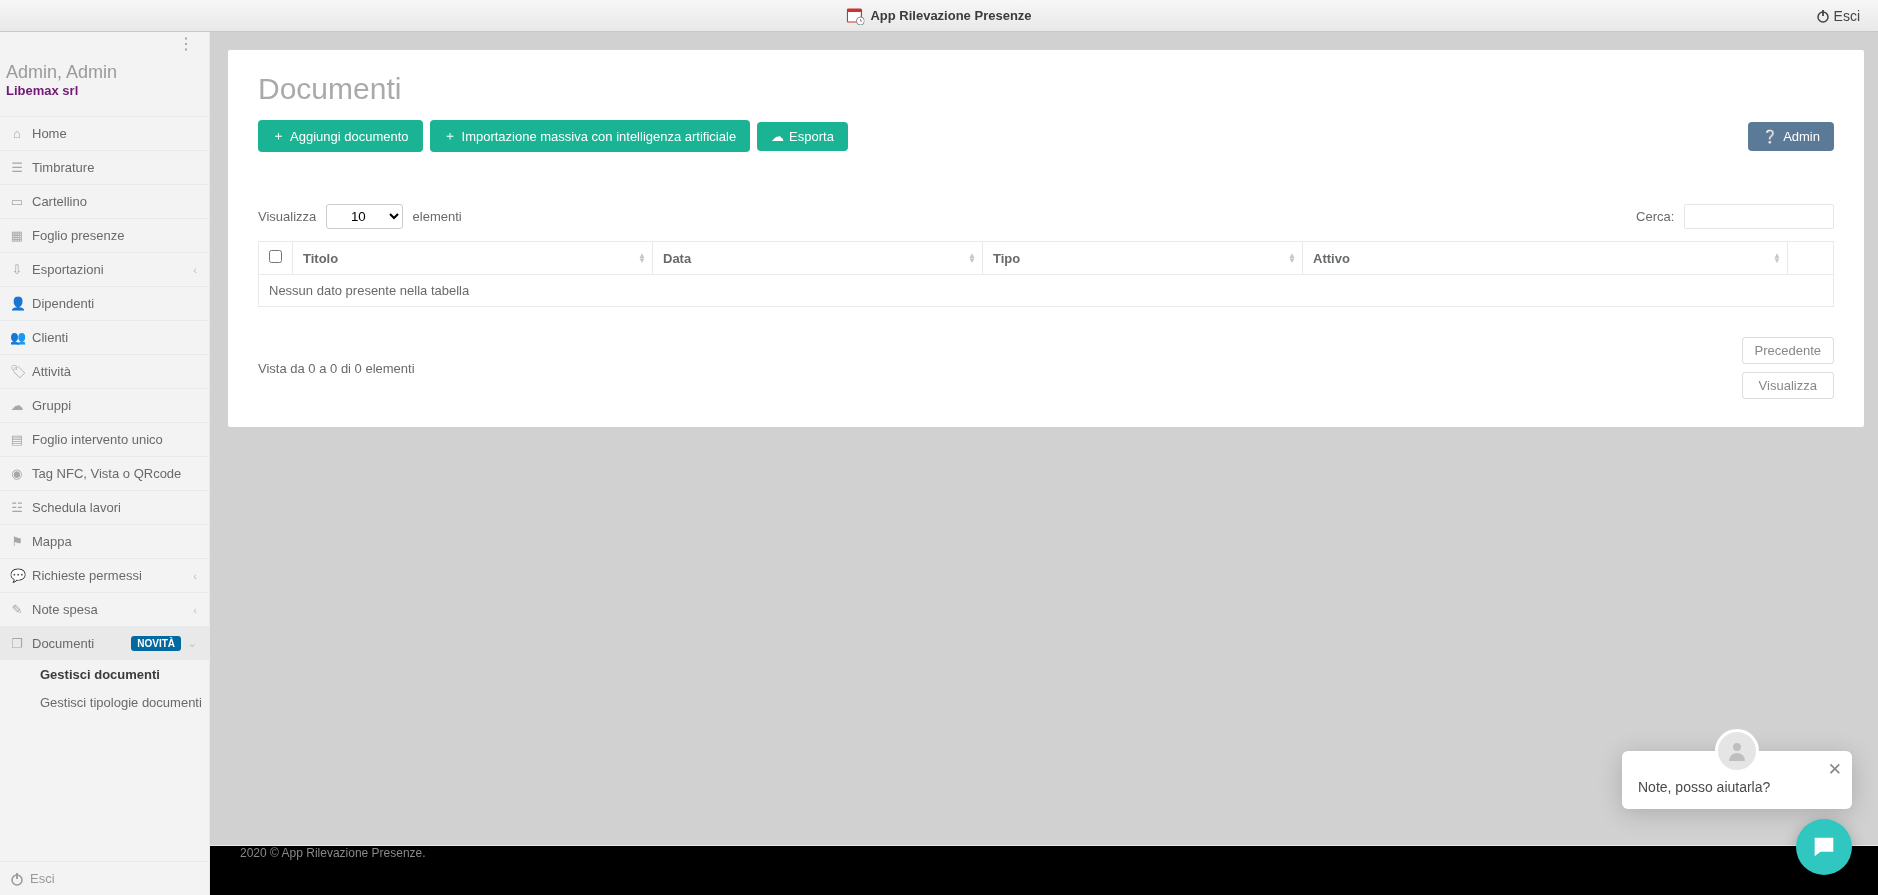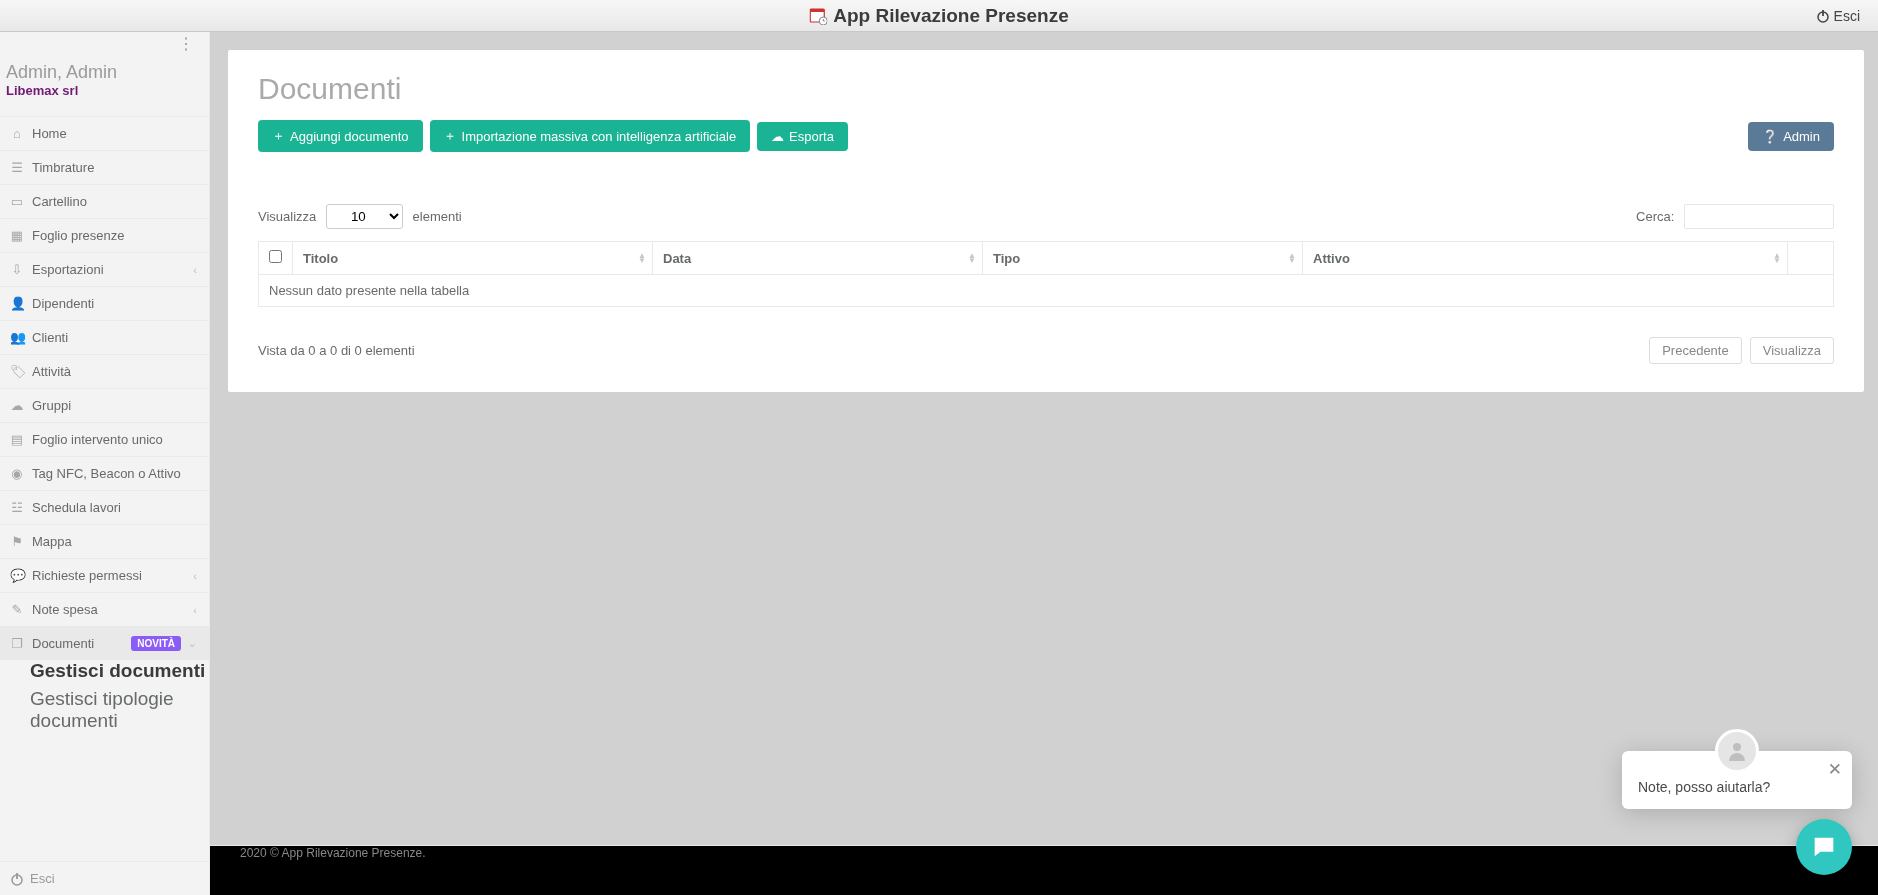--- a/index.html
+++ b/index.html
@@ -20,21 +20,21 @@
   border-bottom: 1px solid #c8c8c8;
   display: flex;
   align-items: center;
   position: relative;
 }
 .topbar-title {
   position: absolute;
   left: 50%;
   transform: translateX(-50%);
   font-weight: 700;
-  font-size: 19px;
+  font-size: 13px;
   color: #3b3b3b;
   display: flex;
   align-items: center;
   gap: 6px;
 }
 .topbar-right {
   position: absolute;
   right: 18px;
   display: flex;
   align-items: center;
@@ -81,35 +81,36 @@
   padding: 0 10px;
   color: #676a6c;
   font-size: 13px;
   border-top: 1px solid #e7eaec;
   cursor: pointer;
   position: relative;
 }
 .nav-item .icon-slot { width: 14px; text-align: center; color: #a7a7a7; font-size: 13px; }
 .nav-item .chev { position: absolute; right: 12px; color: #c0c0c0; font-size: 11px; }
 .badge-new {
-  background: #8b5cf6;
+  background: #0369a1;
   color: #fff;
   font-size: 10px;
   font-weight: 700;
   padding: 2px 6px;
   border-radius: 3px;
   margin-left: auto;
   margin-right: 18px;
 }
 .sub-item {
   height: 28px;
-  padding-left: 30px;
-  display: flex;
+  padding-left: 40px;
+  display: flex;
+  align-items: center;
   color: #676a6c;
-  font-size: 19px;
+  font-size: 13px;
   border-top: none;
   cursor: pointer;
 }
 .sub-item.active { font-weight: 700; color: #3b3b3b; }
 .sidebar-footer {
   position: absolute;
   bottom: 0;
   left: 0;
   right: 0;
   border-top: 1px solid #e7eaec;
@@ -192,21 +193,21 @@
 .col-actions { width: 46px; }
 .empty-cell { color: #999; }
 
 .dt-bottom {
   display: flex;
   justify-content: space-between;
   align-items: center;
   margin-top: 30px;
   font-size: 13px;
 }
-.pager { display: flex; gap: 8px; }
+.pager { display: flex; gap: 8px; flex-direction: column; }
 .pager-btn {
   border: 1px solid #ddd;
   background: #fff;
   padding: 5px 12px;
   border-radius: 3px;
   color: #888;
   cursor: pointer;
   font-size: 13px;
 }
 
@@ -340,21 +341,21 @@
       <div class="nav-item">
         <span class="icon-slot">☁</span>
         <span>Gruppi</span>
       </div>
       <div class="nav-item">
         <span class="icon-slot">▤</span>
         <span>Foglio intervento unico</span>
       </div>
       <div class="nav-item">
         <span class="icon-slot">◉</span>
-        <span>Tag NFC, Beacon o Attivo</span>
+        <span>Tag NFC, Vista o QRcode</span>
       </div>
       <div class="nav-item">
         <span class="icon-slot">☳</span>
         <span>Schedula lavori</span>
       </div>
       <div class="nav-item">
         <span class="icon-slot">⚑</span>
         <span>Mappa</span>
       </div>
       <div class="nav-item">

